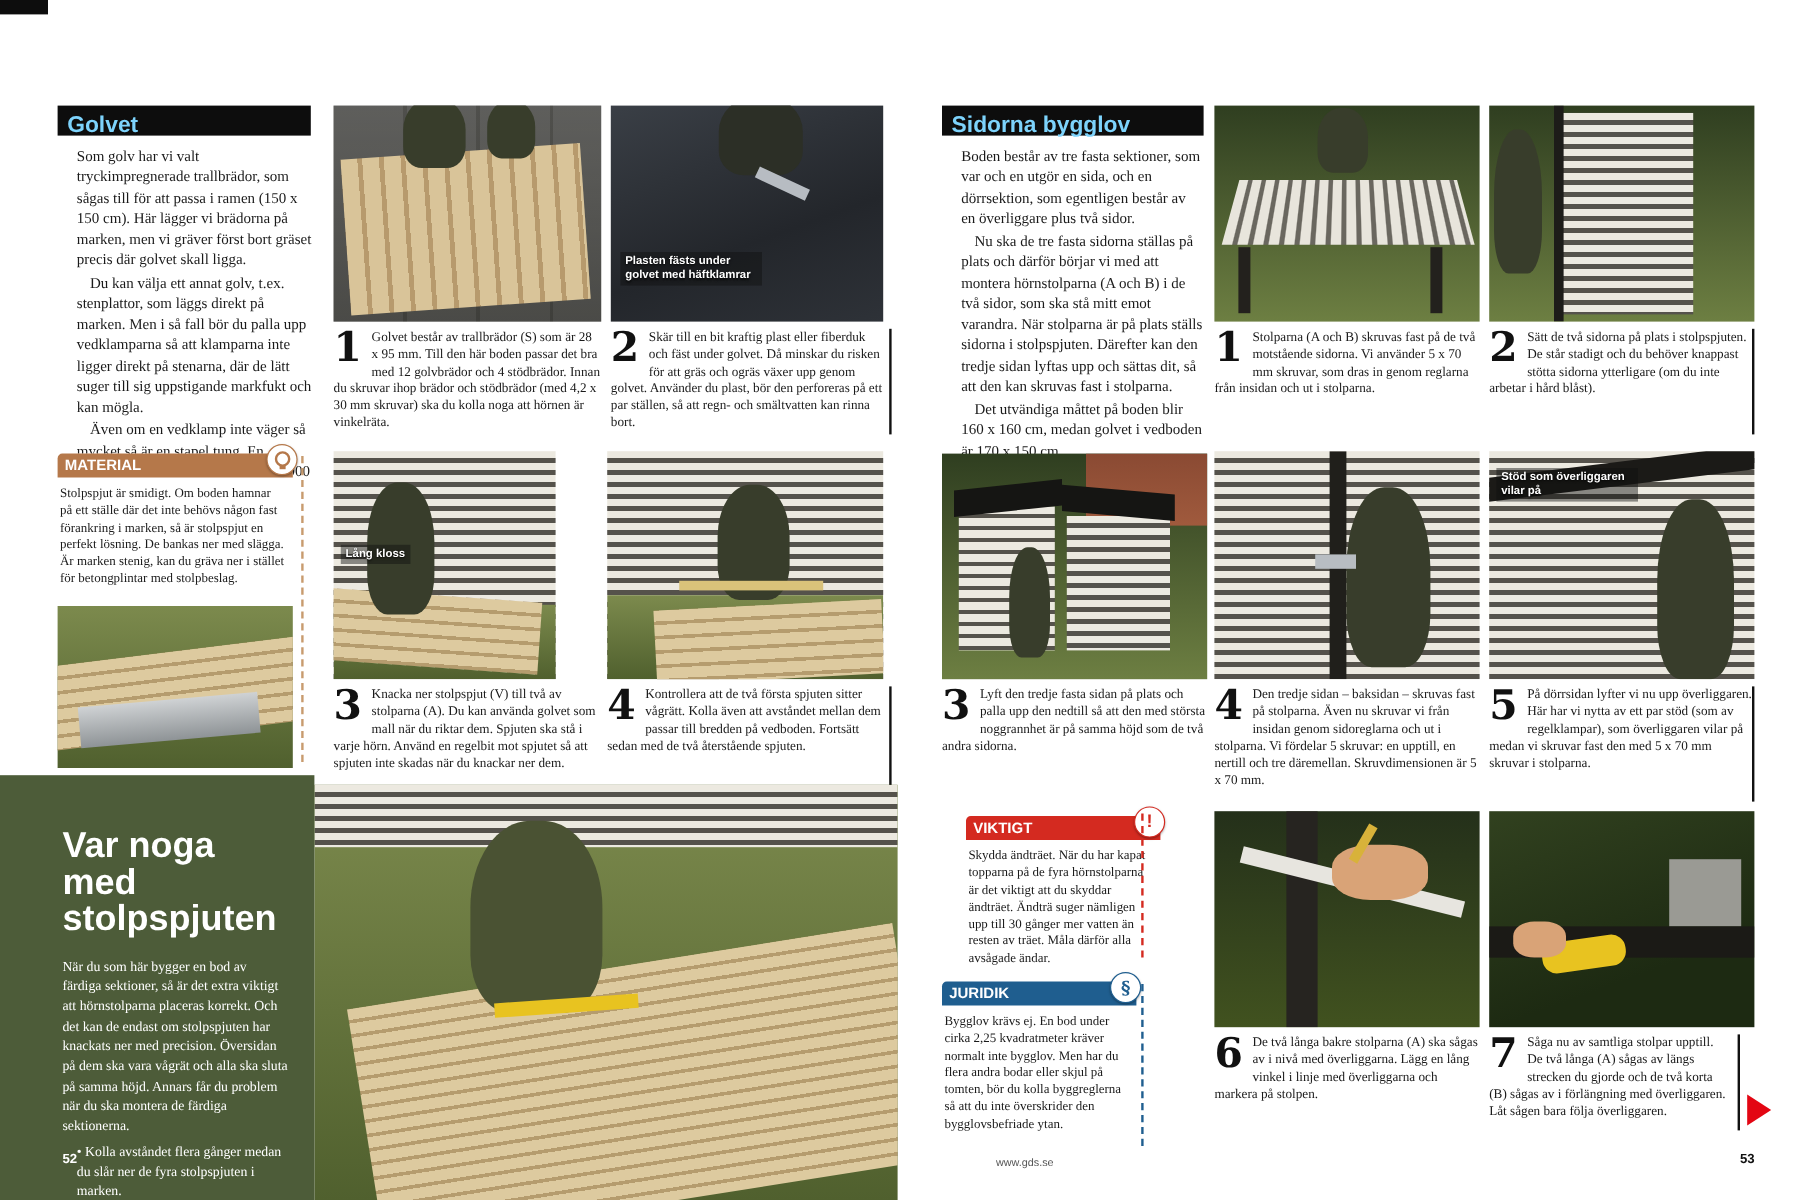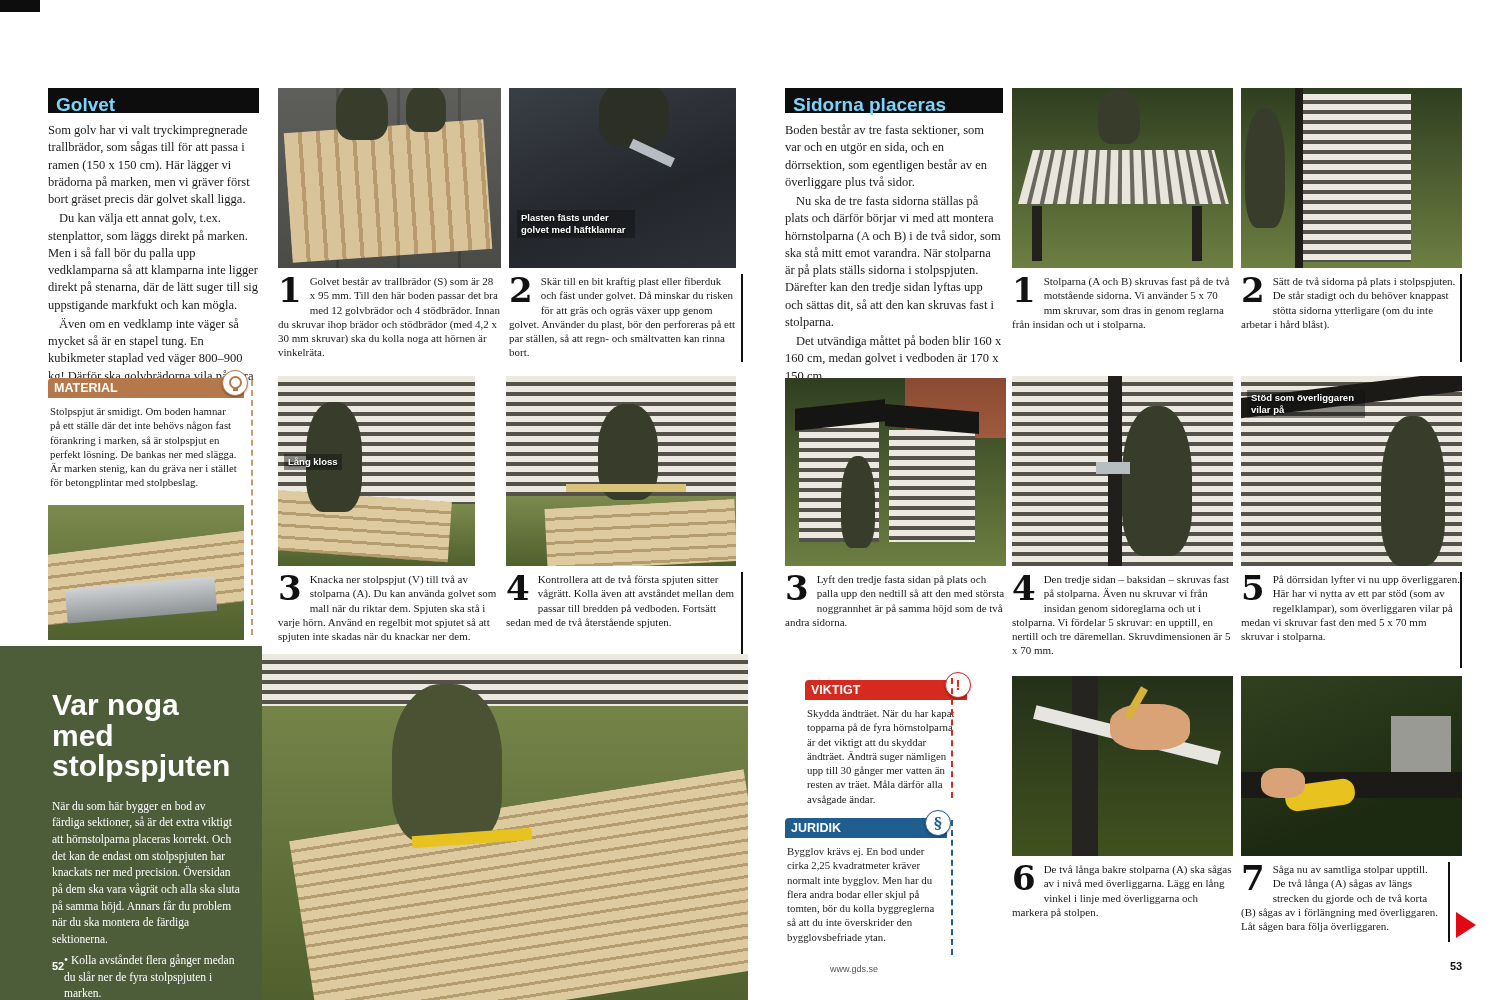--- a/index.html
+++ b/index.html
@@ -5,21 +5,21 @@
   html,body{margin:0;padding:0;background:#ffffff;}
   #spread{position:relative;width:1500px;height:1000px;background:#ffffff;overflow:hidden;
           font-family:"Liberation Serif",serif;color:#1a1a1a;}
 
   
   .titlebar{position:absolute;background:#0d0d0d;color:#7dd3fc;
             font:bold 19px/25px "Liberation Sans",sans-serif;padding:4px 8px;box-sizing:border-box;}
 
   
   .intro{position:absolute;font:12.5px/1.38 "Liberation Serif",serif;}
-  .intro p{margin:0 0 2px 0;}
+  .intro p{margin:0 0 2px 16px;}
   .intro p.ind{text-indent:11px;}
 
   
   .cap{position:absolute;font:11px/1.3 "Liberation Serif",serif;}
   .cap .n{float:left;font:bold 34px/0.82 "DejaVu Serif",serif;margin:3px 8px 0 0;color:#111;}
 
   
   .photo{position:absolute;overflow:hidden;background:#6e7b46;}
   .slats{background:repeating-linear-gradient(180deg,#ece9e0 0px,#ece9e0 6px,#55524b 6px,#55524b 10px);}
   .grass{background:linear-gradient(180deg,#7c8a4d,#50602e);}
@@ -108,21 +108,21 @@
   <div class="cap" style="left:278px;top:274px;width:223px;">
     <span class="n">1</span>
     <span>Golvet består av trallbrädor (S) som är 28 x 95 mm. Till den här boden passar det bra med 12 golvbrädor och 4 stödbrädor. Innan du skruvar ihop brädor och stödbrädor (med 4,2 x 30 mm skruvar) ska du kolla noga att hörnen är vinkelräta.</span>
   </div>
   <div class="cap" style="left:509px;top:274px;width:227px;">
     <span class="n">2</span>
     <span>Skär till en bit kraftig plast eller fiberduk och fäst under golvet. Då minskar du risken för att gräs och ogräs växer upp genom golvet. Använder du plast, bör den perforeras på ett par ställen, så att regn- och smältvatten kan rinna bort.</span>
   </div>
   <div class="vrule" style="left:741px;top:274px;height:88px;"></div>
 
-  <div class="photo slats" style="left:278px;top:376px;width:185px;height:190px;padding-left:12px;">
+  <div class="photo slats" style="left:278px;top:376px;width:185px;height:190px;">
     <div class="shape grass" style="left:0;top:128px;width:223px;height:62px;"></div>
     <div class="woodfloor shape" style="left:-8px;top:120px;width:180px;height:60px;transform:rotate(4deg);"></div>
     <div class="fig" style="left:28px;top:26px;width:56px;height:110px;"></div>
     <div class="plabel" style="left:6px;top:78px;">Lång kloss</div>
   </div>
 
   <div class="photo slats" style="left:506px;top:376px;width:230px;height:190px;">
     <div class="shape grass" style="left:0;top:120px;width:230px;height:70px;"></div>
     <div class="woodfloor shape" style="left:40px;top:128px;width:190px;height:62px;transform:rotate(-3deg);"></div>
     <div class="fig" style="left:92px;top:28px;width:60px;height:96px;"></div>
@@ -150,21 +150,21 @@
     <h2>Var noga med stolpspjuten</h2>
     <p>När du som här bygger en bod av färdiga sektioner, så är det extra viktigt att hörnstolparna placeras korrekt. Och det kan de endast om stolpspjuten har knackats ner med precision. Översidan på dem ska vara vågrät och alla ska sluta på samma höjd. Annars får du problem när du ska montera de färdiga sektionerna.</p>
     <ul>
       <li>Kolla avståndet flera gånger medan du slår ner de fyra stolpspjuten i marken.</li>
       <li>Kolla också diagonalerna mellan spjuten så att de bildar en riktig fyrkant.</li>
     </ul>
   </div>
   <div class="pagenum" style="left:52px;top:960px;color:#fff;">52</div>
 
   <div class="titlebar" style="left:785px;top:88px;width:218px;height:25px;">
-    <span>Sidorna placeras</span>
+    <span>Sidorna bygglov</span>
   </div>
 
   <div class="intro" style="left:785px;top:122px;width:218px;">
     <p>Boden består av tre fasta sektioner, som var och en utgör en sida, och en dörrsektion, som egentligen består av en överliggare plus två sidor.</p>
     <p class="ind">Nu ska de tre fasta sidorna ställas på plats och därför börjar vi med att montera hörnstolparna (A och B) i de två sidor, som ska stå mitt emot varandra. När stolparna är på plats ställs sidorna i stolpspjuten. Därefter kan den tredje sidan lyftas upp och sättas dit, så att den kan skruvas fast i stolparna.</p>
     <p class="ind">Det utvändiga måttet på boden blir 160 x 160 cm, medan golvet i vedboden är 170 x 150 cm.</p>
   </div>
 
   <div class="photo garden" style="left:1012px;top:88px;width:221px;height:180px;">
     <div class="shape" style="left:14px;top:52px;width:195px;height:70px;background:repeating-linear-gradient(90deg,#e8e5dc 0 8px,#6a675f 8px 12px);transform:perspective(300px) rotateX(40deg);"></div>

